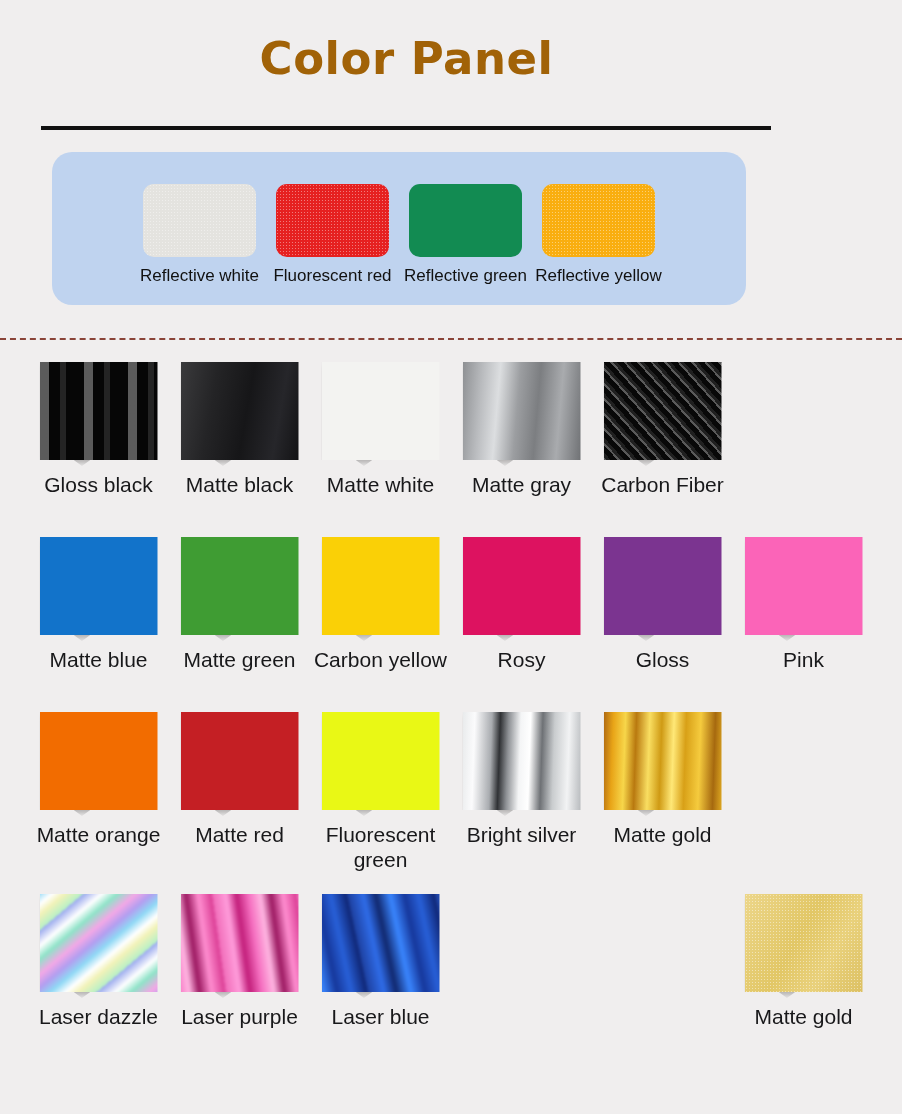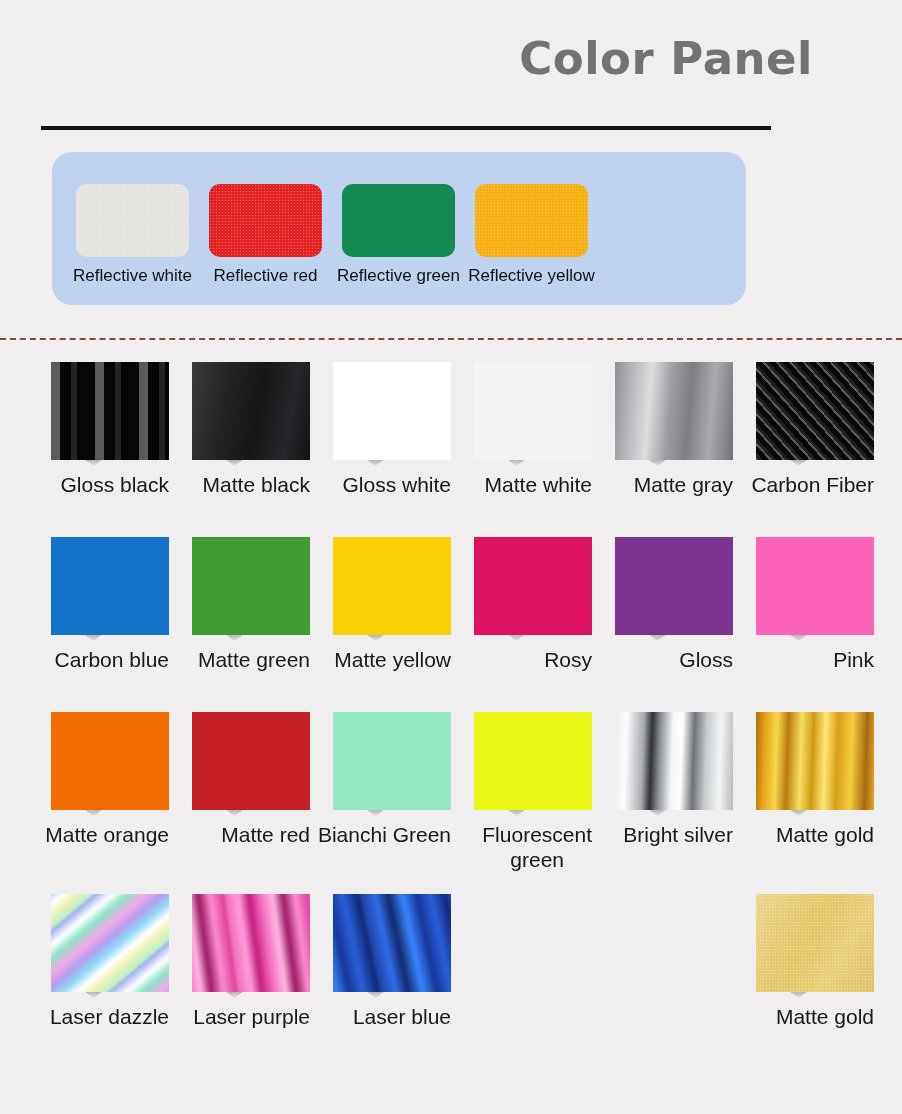--- a/index.html
+++ b/index.html
@@ -14,24 +14,24 @@
     font-family: "Liberation Sans", sans-serif;
     overflow: hidden;
   }
 
   
   #page-title {
     position: absolute;
     top: 32px;
     left: 0;
     width: 813px;
-    text-align: right;
+    text-align: center;
     font-size: 45px;
     font-weight: bold;
-    color: #737373;
+    color: #a16207;
     letter-spacing: 0.5px;
     font-family: "DejaVu Sans", sans-serif;
   }
   #title-rule {
     position: absolute;
     top: 126px;
     left: 41px;
     width: 730px;
     height: 4px;
     background: #111111;
@@ -46,20 +46,21 @@
     height: 153px;
     background: #bfd3ef;
     border-radius: 20px;
   }
   #reflective-row {
     position: absolute;
     top: 32px;
     left: 14px;
     width: 666px;
     display: flex;
+    justify-content: center;
   }
   .refl-cell {
     width: 133px;
     display: flex;
     flex-direction: column;
     align-items: center;
   }
   .refl-swatch {
     width: 113px;
     height: 73px;
@@ -103,21 +104,21 @@
     width: 846px;
   }
   .grid-row {
     display: flex;
     width: 846px;
   }
   .grid-cell {
     width: 141px;
     display: flex;
     flex-direction: column;
-    align-items: flex-end;
+    align-items: center;
   }
   .sw-wrap {
     width: 118px;
     height: 104px;
     position: relative;
   }
   .sw {
     position: absolute;
     top: 0;
     left: 0;
@@ -202,21 +203,21 @@
       <div class="refl-cell">
         <div class="refl-swatch" style="background: rgb(228, 227, 223);">
           <div class="grain"></div>
         </div>
         <div class="refl-label">Reflective white</div>
       </div>
       <div class="refl-cell">
         <div class="refl-swatch" style="background: rgb(230, 32, 32);">
           <div class="grain"></div>
         </div>
-        <div class="refl-label">Reflective red</div>
+        <div class="refl-label">Fluorescent red</div>
       </div>
       <div class="refl-cell">
         <div class="refl-swatch" style="background: rgb(18, 139, 82);"></div>
         <div class="refl-label">Reflective green</div>
       </div>
       <div class="refl-cell">
         <div class="refl-swatch" style="background: rgb(249, 174, 16);">
           <div class="grain"></div>
         </div>
         <div class="refl-label">Reflective yellow</div>
@@ -241,28 +242,20 @@
         <div class="sw-wrap">
           <div class="sw">
             <div class="sw-fill" style="background: linear-gradient(100deg, rgb(58, 58, 60) 0%, rgb(36, 36, 38) 28%, rgb(22, 22, 24) 55%, rgb(38, 38, 42) 80%, rgb(19, 19, 21) 100%);"></div>
           </div>
         </div>
         <div class="sw-label">Matte black</div>
       </div>
       <div class="grid-cell">
         <div class="sw-wrap">
           <div class="sw">
-            <div class="sw-fill" style="background: rgb(255, 255, 255);"></div>
-          </div>
-        </div>
-        <div class="sw-label">Gloss white</div>
-      </div>
-      <div class="grid-cell">
-        <div class="sw-wrap">
-          <div class="sw">
             <div class="sw-fill" style="background: rgb(243, 243, 241);"></div>
           </div>
         </div>
         <div class="sw-label">Matte white</div>
       </div>
       <div class="grid-cell">
         <div class="sw-wrap">
           <div class="sw">
             <div class="sw-fill" style="background: linear-gradient(95deg, rgb(142, 144, 147) 0%, rgb(185, 187, 190) 16%, rgb(220, 222, 224) 30%, rgb(156, 158, 161) 46%, rgb(124, 126, 129) 62%, rgb(169, 171, 174) 80%, rgb(111, 113, 116) 100%);"></div>
           </div>
@@ -280,37 +273,37 @@
       </div>
     </div>
     <div style="height: 40px;"></div>
     <div class="grid-row">
       <div class="grid-cell">
         <div class="sw-wrap">
           <div class="sw">
             <div class="sw-fill" style="background: rgb(18, 115, 202);"></div>
           </div>
         </div>
-        <div class="sw-label">Carbon blue</div>
+        <div class="sw-label">Matte blue</div>
       </div>
       <div class="grid-cell">
         <div class="sw-wrap">
           <div class="sw">
             <div class="sw-fill" style="background: rgb(63, 156, 51);"></div>
           </div>
         </div>
         <div class="sw-label">Matte green</div>
       </div>
       <div class="grid-cell">
         <div class="sw-wrap">
           <div class="sw">
             <div class="sw-fill" style="background: rgb(250, 208, 6);"></div>
           </div>
         </div>
-        <div class="sw-label">Matte yellow</div>
+        <div class="sw-label">Carbon yellow</div>
       </div>
       <div class="grid-cell">
         <div class="sw-wrap">
           <div class="sw">
             <div class="sw-fill" style="background: rgb(221, 18, 96);"></div>
           </div>
         </div>
         <div class="sw-label">Rosy</div>
       </div>
       <div class="grid-cell">
@@ -344,28 +337,20 @@
         <div class="sw-wrap">
           <div class="sw">
             <div class="sw-fill" style="background: rgb(196, 31, 36);"></div>
           </div>
         </div>
         <div class="sw-label">Matte red</div>
       </div>
       <div class="grid-cell">
         <div class="sw-wrap">
           <div class="sw">
-            <div class="sw-fill" style="background: rgb(147, 231, 194);"></div>
-          </div>
-        </div>
-        <div class="sw-label">Bianchi Green</div>
-      </div>
-      <div class="grid-cell">
-        <div class="sw-wrap">
-          <div class="sw">
             <div class="sw-fill" style="background: rgb(233, 248, 21);"></div>
           </div>
         </div>
         <div class="sw-label">Fluorescent
 green</div>
       </div>
       <div class="grid-cell">
         <div class="sw-wrap">
           <div class="sw">
             <div class="sw-fill" style="background: linear-gradient(92deg, rgb(233, 235, 236) 0%, rgb(251, 251, 252) 10%, rgb(169, 172, 176) 24%, rgb(48, 50, 53) 31%, rgb(141, 144, 148) 38%, rgb(244, 245, 246) 48%, rgb(255, 255, 255) 56%, rgb(110, 113, 117) 66%, rgb(201, 204, 206) 76%, rgb(242, 243, 244) 88%, rgb(183, 186, 189) 100%);"></div>

